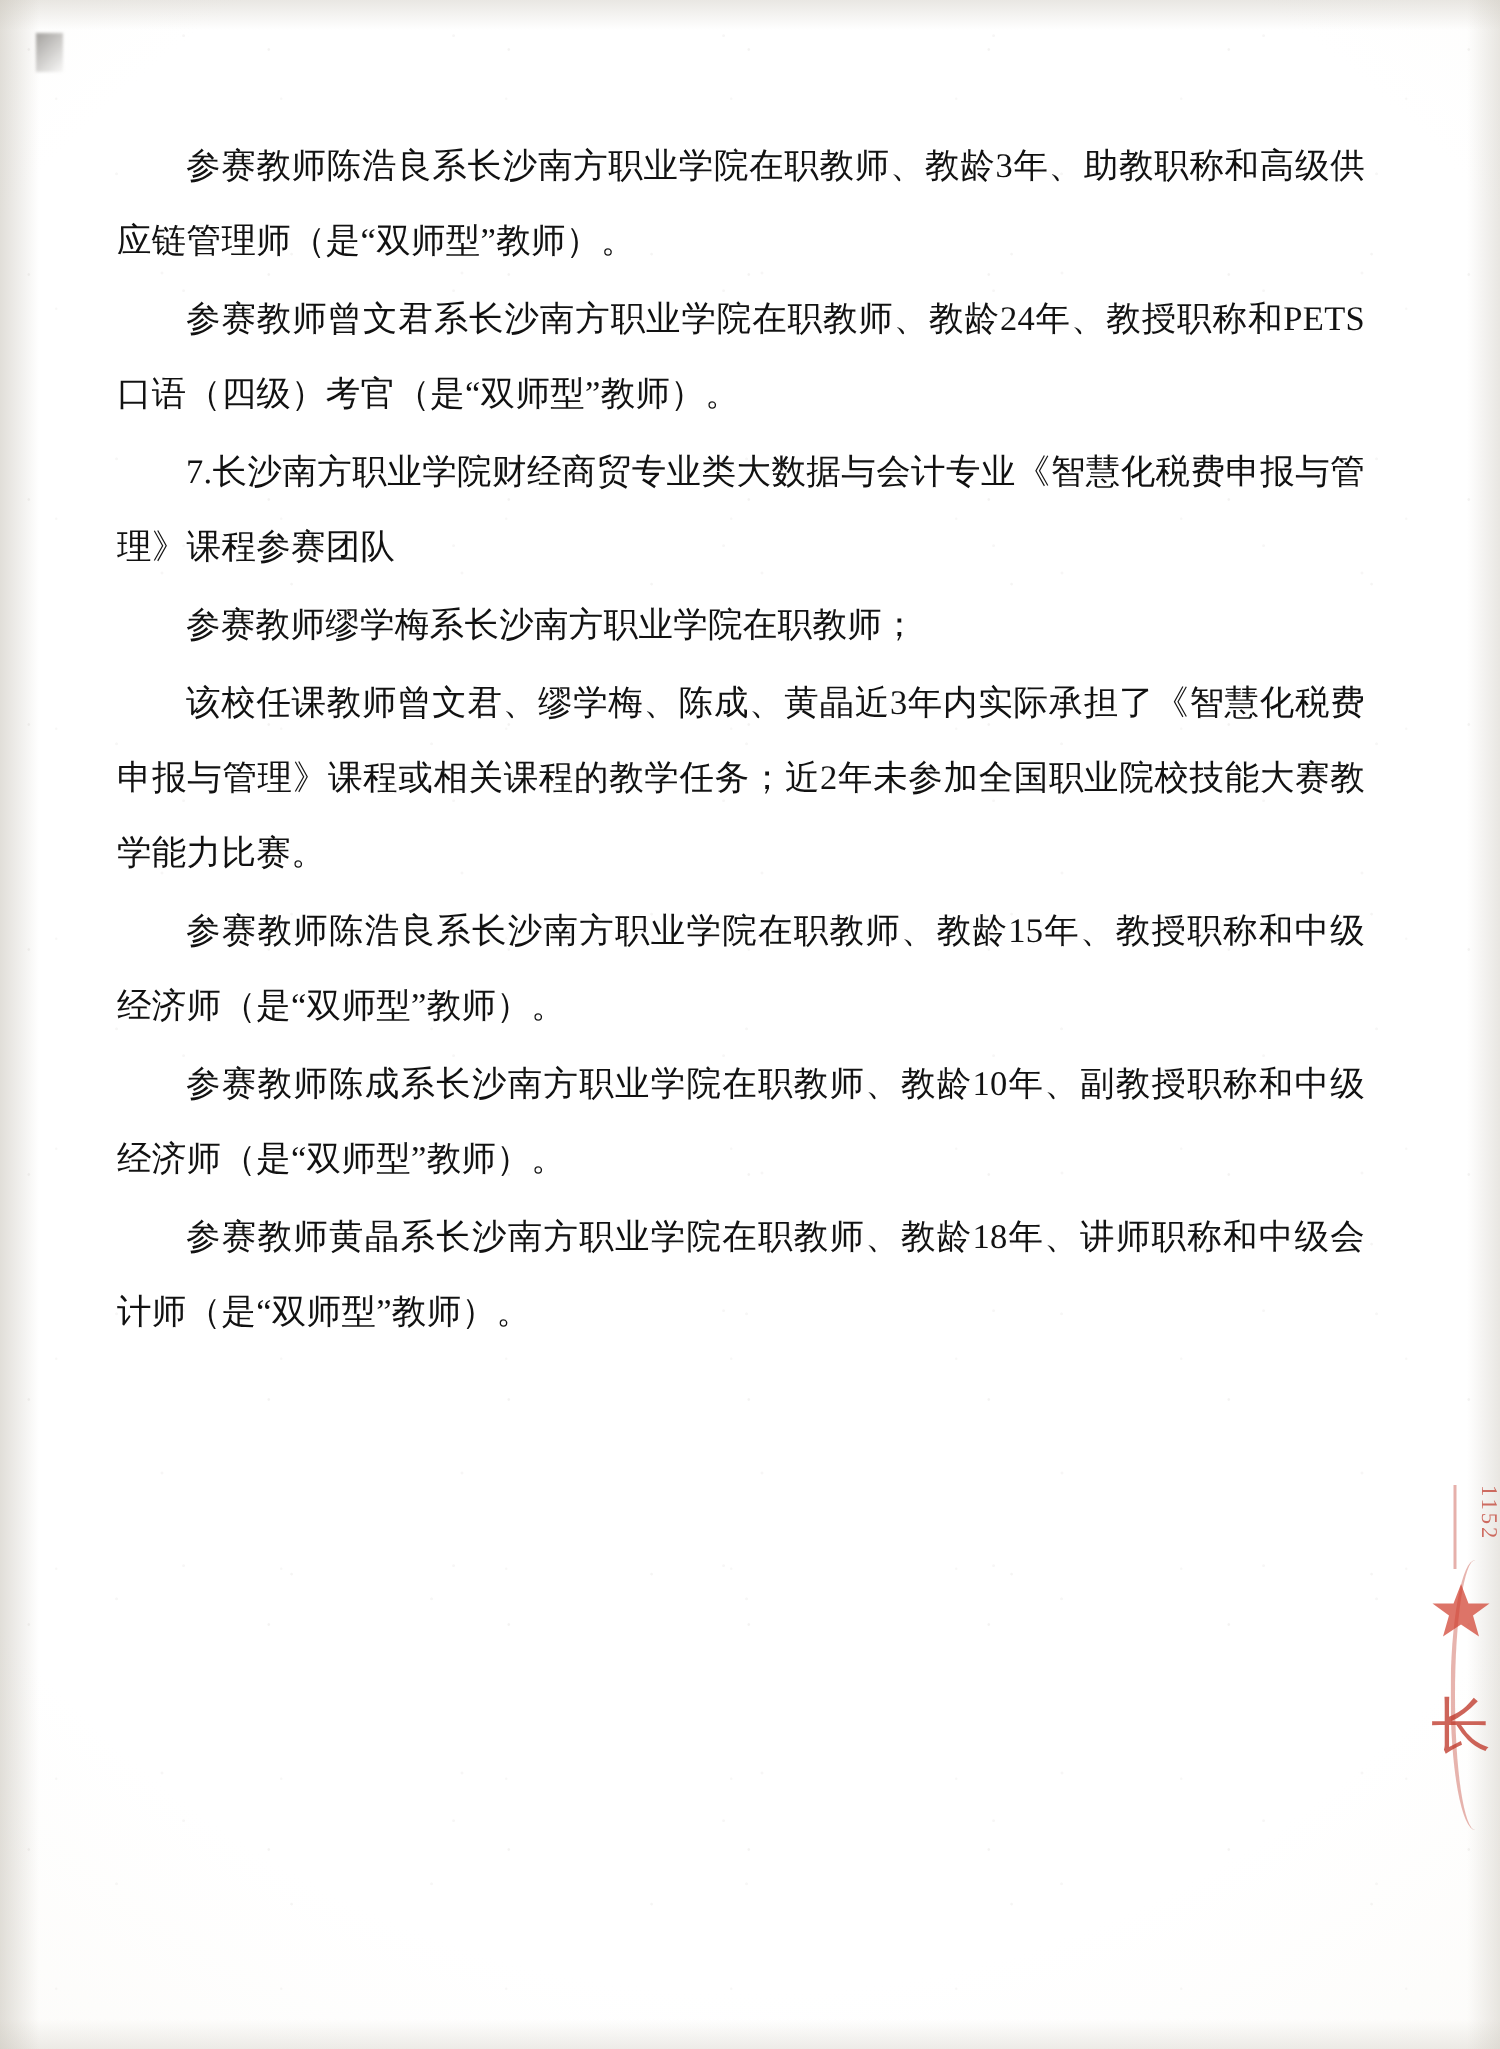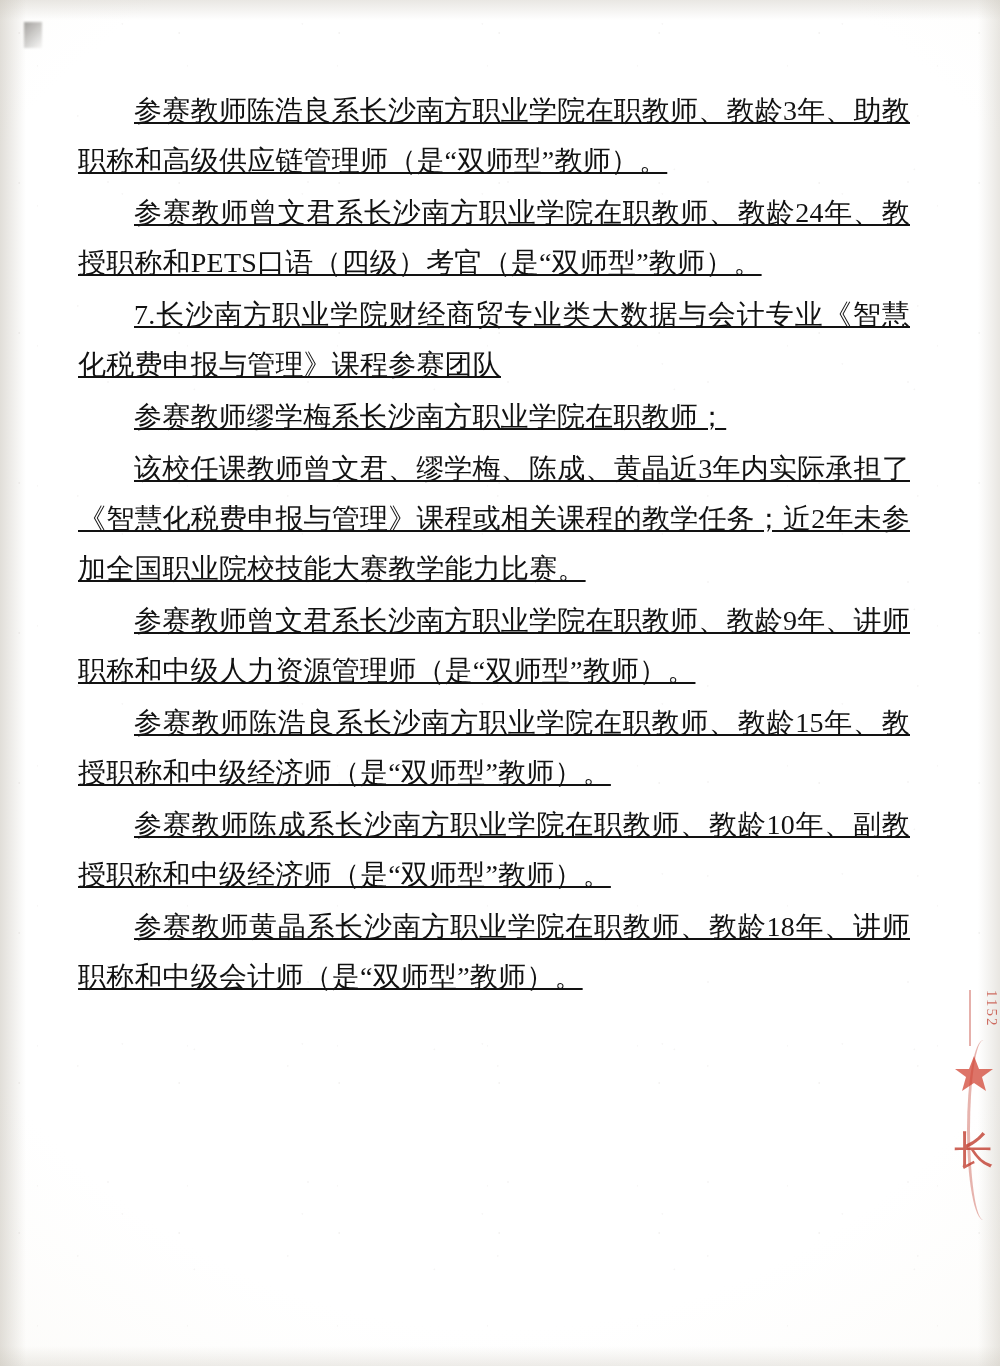--- a/index.html
+++ b/index.html
@@ -64,29 +64,28 @@
   #doc-body {
     position: absolute;
     left: 78px;
     top: 86px;
     width: 832px;
     z-index: 3;
   }
 
   p.para {
     margin: 0 0 2px 0;
-    font-size: 28px;
+    font-size: 23px;
     line-height: 50px;
     color: #121212;
     text-align: justify;
     text-justify: inter-ideograph;
     letter-spacing: 0.2px;
     text-indent: 2em;
     font-family: "Liberation Serif", "DejaVu Serif", serif;
-    text-decoration: underline;
     -webkit-font-smoothing: antialiased;
   }
 
   
   .stamp {
     position: absolute;
     z-index: 4;
     pointer-events: none;
   }
   #stamp-number {
@@ -137,21 +136,20 @@
 
 <div id="page">
   <div class="scan-edge-tl"></div>
 
   <div id="doc-body">
     <p class="para">参赛教师陈浩良系长沙南方职业学院在职教师、教龄3年、助教职称和高级供应链管理师（是“双师型”教师）。</p>
     <p class="para">参赛教师曾文君系长沙南方职业学院在职教师、教龄24年、教授职称和PETS口语（四级）考官（是“双师型”教师）。</p>
     <p class="para">7.长沙南方职业学院财经商贸专业类大数据与会计专业《智慧化税费申报与管理》课程参赛团队</p>
     <p class="para">参赛教师缪学梅系长沙南方职业学院在职教师；</p>
     <p class="para">该校任课教师曾文君、缪学梅、陈成、黄晶近3年内实际承担了《智慧化税费申报与管理》课程或相关课程的教学任务；近2年未参加全国职业院校技能大赛教学能力比赛。</p>
-    <p class="para">参赛教师曾文君系长沙南方职业学院在职教师、教龄9年、讲师职称和中级人力资源管理师（是“双师型”教师）。</p>
     <p class="para">参赛教师陈浩良系长沙南方职业学院在职教师、教龄15年、教授职称和中级经济师（是“双师型”教师）。</p>
     <p class="para">参赛教师陈成系长沙南方职业学院在职教师、教龄10年、副教授职称和中级经济师（是“双师型”教师）。</p>
     <p class="para">参赛教师黄晶系长沙南方职业学院在职教师、教龄18年、讲师职称和中级会计师（是“双师型”教师）。</p>
   </div>
 
   <div class="stamp" id="stamp-arc"></div>
   <div class="stamp" id="stamp-number">1152</div>
   <div class="stamp" id="stamp-star">
     <svg viewBox="0 0 44 46" width="44" height="46" aria-hidden="true">
       <polygon points="22,4 27,17 41,17 30,25 34,39 22,31 10,39 14,25 3,17 17,17" fill="#d0402f" opacity="0.85"></polygon>

